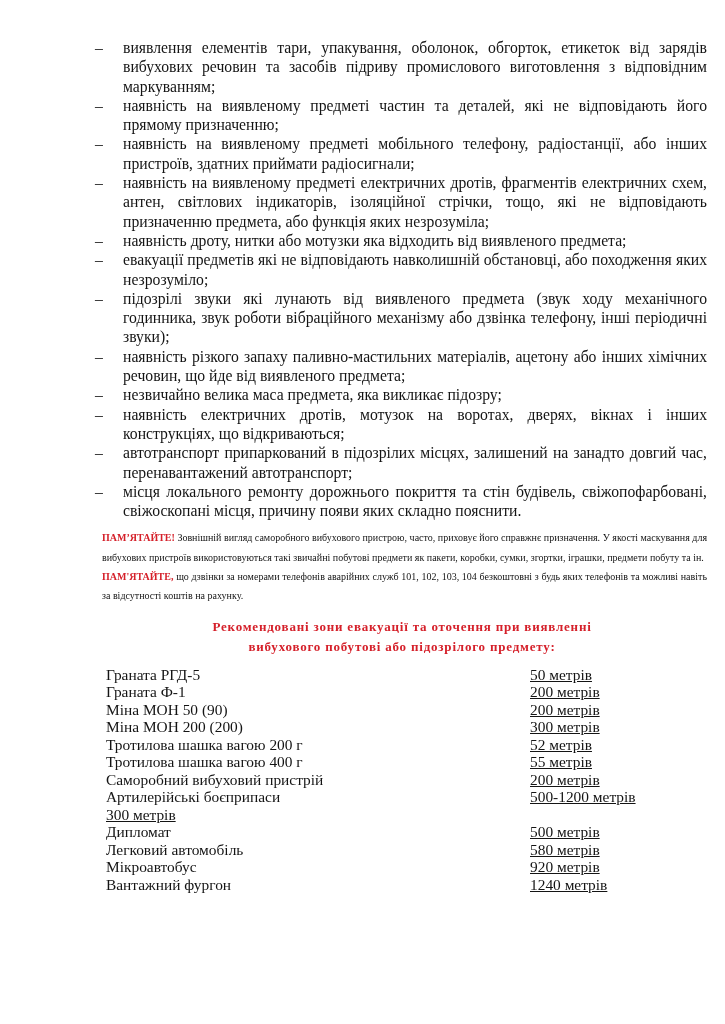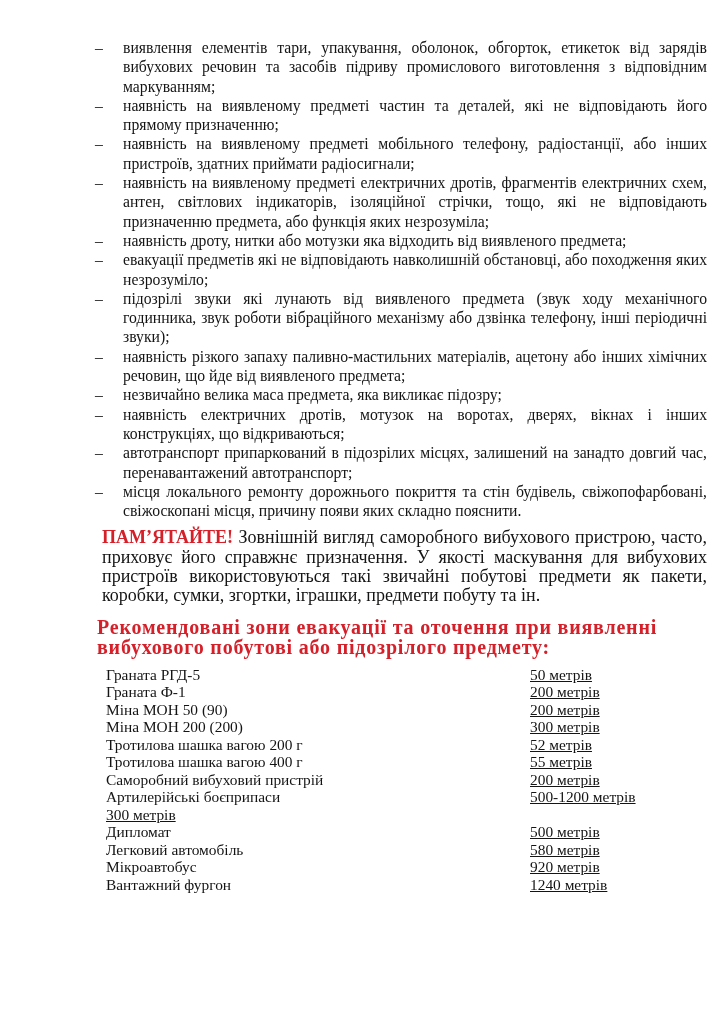--- a/index.html
+++ b/index.html
@@ -29,38 +29,38 @@
   }
   .dash {
     position: absolute;
     left: -28px;
     top: 0;
   }
   
   .reminder {
     margin: 8px 0 0 102px;
     width: 605px;
-    font-size: 18px;
+    font-size: 10px;
     line-height: 19.3px;
     text-align: justify;
     text-justify: inter-word;
   }
   .reminder + .reminder { margin-top: 0; }
   .lead {
     color: #d5202a;
     font-weight: bold;
   }
   
   .section-title {
     margin: 11px 0 8px 97px;
     width: 610px;
-    text-align: left;
+    text-align: center;
     color: #d5202a;
     font-weight: bold;
-    font-size: 20px;
+    font-size: 13px;
     line-height: 20.5px;
     letter-spacing: 0.8px;
   }
   
   .distance-table {
     margin: 2px 0 0 86px;
     font-size: 15.4px;
     line-height: 17.5px;
   }
   .distance-row { display: flex; margin-left: 20px; }
@@ -121,20 +121,24 @@
       <span class="dash">–</span>
       <span>місця локального ремонту дорожнього покриття та стін будівель, свіжопофарбовані, свіжоскопані місця, причину появи яких складно пояснити.</span>
     </li>
   </ul>
 
   <p class="reminder">
     <span class="lead">ПАМ’ЯТАЙТЕ!</span>
     <span>Зовнішній вигляд саморобного вибухового пристрою, часто, приховує його справжнє призначення. У якості маскування для вибухових пристроїв використовуються такі звичайні побутові предмети як пакети, коробки, сумки, згортки, іграшки, предмети побуту та ін.</span>
   </p>
 
+  <p class="reminder">
+    <span class="lead">ПАМ'ЯТАЙТЕ,</span>
+    <span>що дзвінки за номерами телефонів аварійних служб 101, 102, 103, 104 безкоштовні з будь яких телефонів та можливі навіть за відсутності коштів на рахунку.</span>
+  </p>
 
   <div class="section-title">
     <span>Рекомендовані зони евакуації та оточення при виявленні</span><br>
     <span>вибухового побутові або підозрілого предмету:</span>
   </div>
 
   <div class="distance-table">
     <div class="distance-row">
       <span class="item">Граната РГД-5</span>
       <span class="dist">50 метрів</span>

